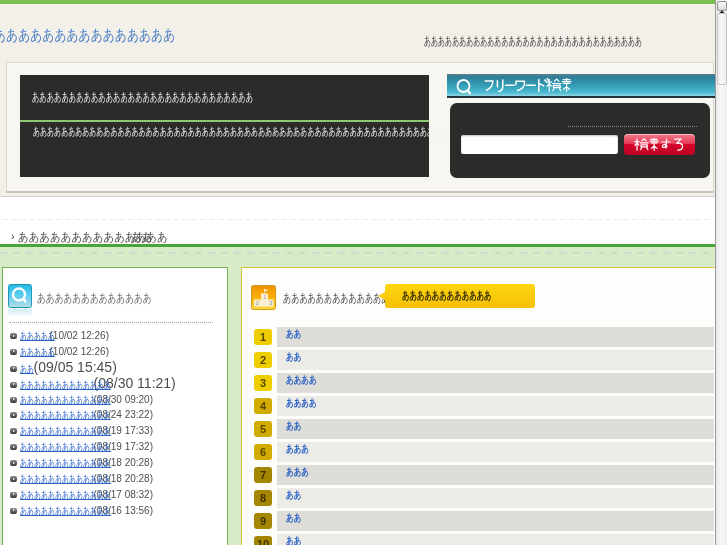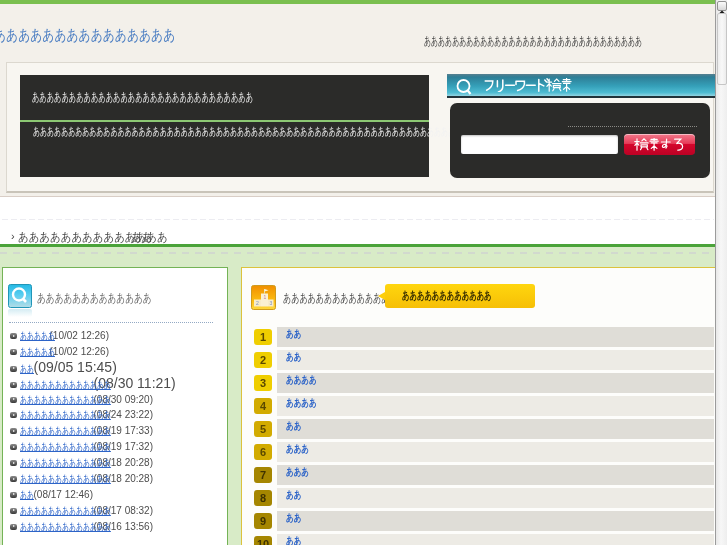--- a/index.html
+++ b/index.html
@@ -136,21 +136,20 @@
       <div class="row"><span class="b"></span><a href="#" style="font-size:10px;width:27px"><span class="in">あああああ</span></a> <span style="font-size:10px;color:#4d4d4d">(10/02 12:26)</span></div>
       <div class="row"><span class="b"></span><a href="#" style="font-size:10px;width:27px"><span class="in">あああああ</span></a> <span style="font-size:10px;color:#4d4d4d">(10/02 12:26)</span></div>
       <div class="row"><span class="b"></span><a href="#" style="font-size:10px;width:11px"><span class="in">ああ</span></a> <span style="font-size:14px;color:#4d4d4d">(09/05 15:45)</span></div>
       <div class="row"><span class="b"></span><a href="#" style="font-size:10px;width:71px"><span class="in">あああああああああああああ</span></a> <span style="font-size:14px;color:#4d4d4d">(08/30 11:21)</span></div>
       <div class="row"><span class="b"></span><a href="#" style="font-size:10px;width:71px"><span class="in">あああああああああああああ</span></a> <span style="font-size:10px;color:#4d4d4d">(08/30 09:20)</span></div>
       <div class="row"><span class="b"></span><a href="#" style="font-size:10px;width:71px"><span class="in">あああああああああああああ</span></a> <span style="font-size:10px;color:#4d4d4d">(08/24 23:22)</span></div>
       <div class="row"><span class="b"></span><a href="#" style="font-size:10px;width:71px"><span class="in">あああああああああああああ</span></a> <span style="font-size:10px;color:#4d4d4d">(08/19 17:33)</span></div>
       <div class="row"><span class="b"></span><a href="#" style="font-size:10px;width:71px"><span class="in">あああああああああああああ</span></a> <span style="font-size:10px;color:#4d4d4d">(08/19 17:32)</span></div>
       <div class="row"><span class="b"></span><a href="#" style="font-size:10px;width:71px"><span class="in">あああああああああああああ</span></a> <span style="font-size:10px;color:#4d4d4d">(08/18 20:28)</span></div>
       <div class="row"><span class="b"></span><a href="#" style="font-size:10px;width:71px"><span class="in">あああああああああああああ</span></a> <span style="font-size:10px;color:#4d4d4d">(08/18 20:28)</span></div>
-      <div class="row"><span class="b"></span><a href="#" style="font-size:10px;width:11px"><span class="in">ああ</span></a> <span style="font-size:10px;color:#4d4d4d">(08/17 12:46)</span></div>
       <div class="row"><span class="b"></span><a href="#" style="font-size:10px;width:71px"><span class="in">あああああああああああああ</span></a> <span style="font-size:10px;color:#4d4d4d">(08/17 08:32)</span></div>
       <div class="row"><span class="b"></span><a href="#" style="font-size:10px;width:71px"><span class="in">あああああああああああああ</span></a> <span style="font-size:10px;color:#4d4d4d">(08/16 13:56)</span></div>
     </div>
 </div>
 
 <div class="abs" id="rpanel">
   <svg width="25" height="25" style="position:absolute;left:9px;top:17px">
     <defs>
         <linearGradient id="gg" x1="0" y1="0" x2="0" y2="1">
       <stop offset="0" stop-color="#f18f00"></stop>

